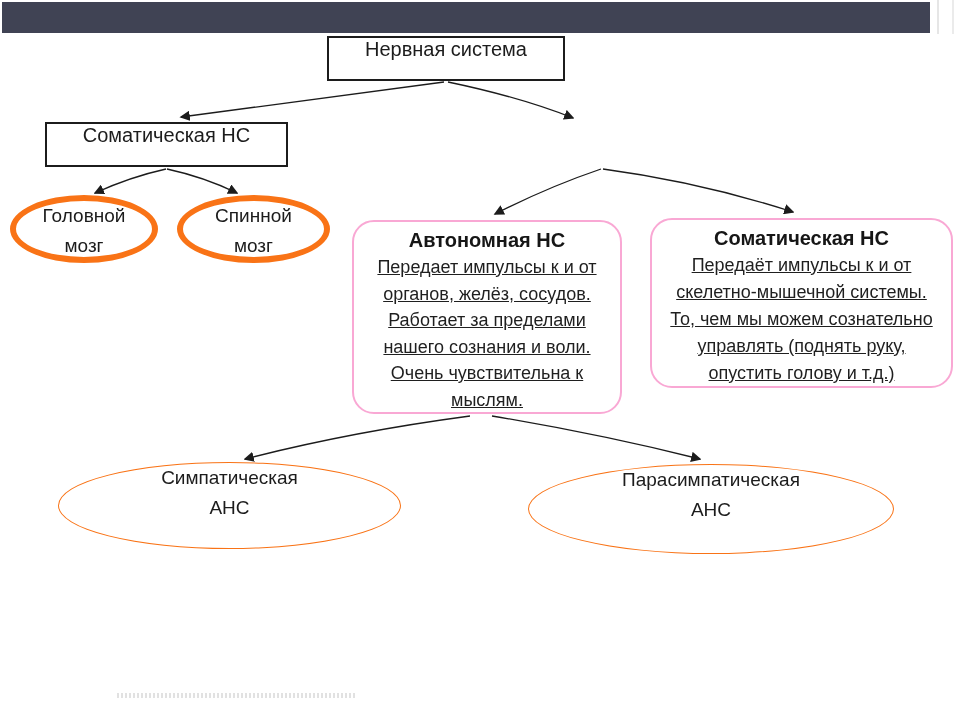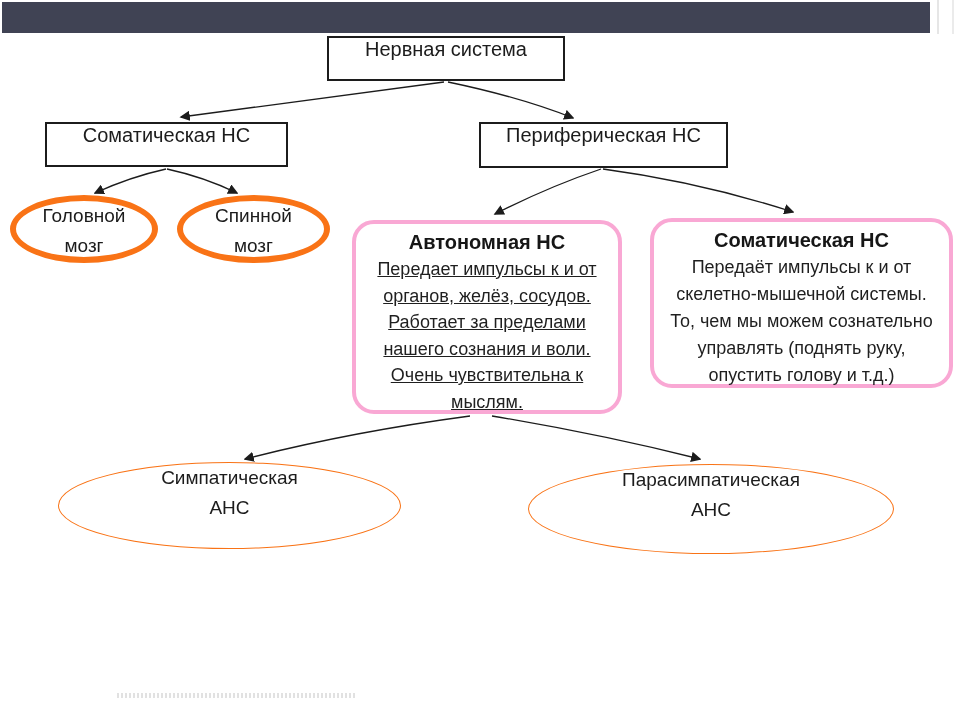--- a/index.html
+++ b/index.html
@@ -35,41 +35,41 @@
     position: absolute;
     background: #ffffff;
     display: flex;
     flex-direction: column;
     align-items: center;
     justify-content: flex-start;
     text-align: center;
     box-sizing: border-box;
   }
   .rect  { border: 2px solid #1c1c1c; }
-  .round { border: 4px solid #f9a8d4; border-radius: 22px; }
+  .round { border: 2px solid #f9a8d4; border-radius: 22px; }
   .ellipse { border: 6px solid #f97316; border-radius: 50%; }
   .ellipse.thin { border-width: 1.5px; }
   .label { font-size: 20px; color: #1c1c1c; }
   .ellipse .label { font-size: 19px; line-height: 30px; }
   .prelines { white-space: pre-line; }
 
   .node-root       { left: 327px; top: 36px;  width: 238px; height: 45px; }
   .node-central    { left: 45px;  top: 122px; width: 243px; height: 45px; }
   .node-peripheral { left: 479px; top: 122px; width: 249px; height: 46px; }
   .node-brain      { left: 10px;  top: 195px; width: 148px; height: 68px; }
   .node-spinal     { left: 177px; top: 195px; width: 153px; height: 68px; }
   .node-autonomic  { left: 352px; top: 220px; width: 270px; height: 194px; padding: 4px 6px; }
   .node-somatic    { left: 650px; top: 218px; width: 303px; height: 170px; padding: 4px 6px; }
   .node-symp       { left: 58px;  top: 462px; width: 343px; height: 87px; }
   .node-parasymp   { left: 528px; top: 464px; width: 366px; height: 90px; }
 
   .round-title { font-size: 20px; font-weight: 700; line-height: 28px; color: #161616; }
   .round-body  { font-size: 18px; color: #1f1f1f; }
   .node-autonomic .round-body { line-height: 26.5px; text-decoration: underline; }
-  .node-somatic   .round-body { line-height: 27px; }
+  .node-somatic   .round-body { line-height: 27px; text-decoration: underline; }
 
   .note-block {
     position: absolute;
     text-align: center;
     font-size: 18px;
     color: #1f1f1f;
   }
   .note-symp     { left: 37px;  top: 553px; width: 400px; line-height: 23.5px; }
   .note-parasymp { left: 490px; top: 563px; width: 420px; line-height: 24.6px; }
 
@@ -109,23 +109,20 @@
   </svg>
 
   <div class="node rect node-root">
     <span class="label">Нервная система</span>
   </div>
 
   <div class="node rect node-central">
     <span class="label">Соматическая НС</span>
   </div>
 
-  <div class="node rect node-peripheral">
-    <span class="label">Периферическая НС</span>
-  </div>
 
   <div class="node ellipse node-brain">
     <span class="label prelines">Головной
 мозг</span>
   </div>
 
   <div class="node ellipse node-spinal">
     <span class="label prelines">Спинной
 мозг</span>
   </div>

